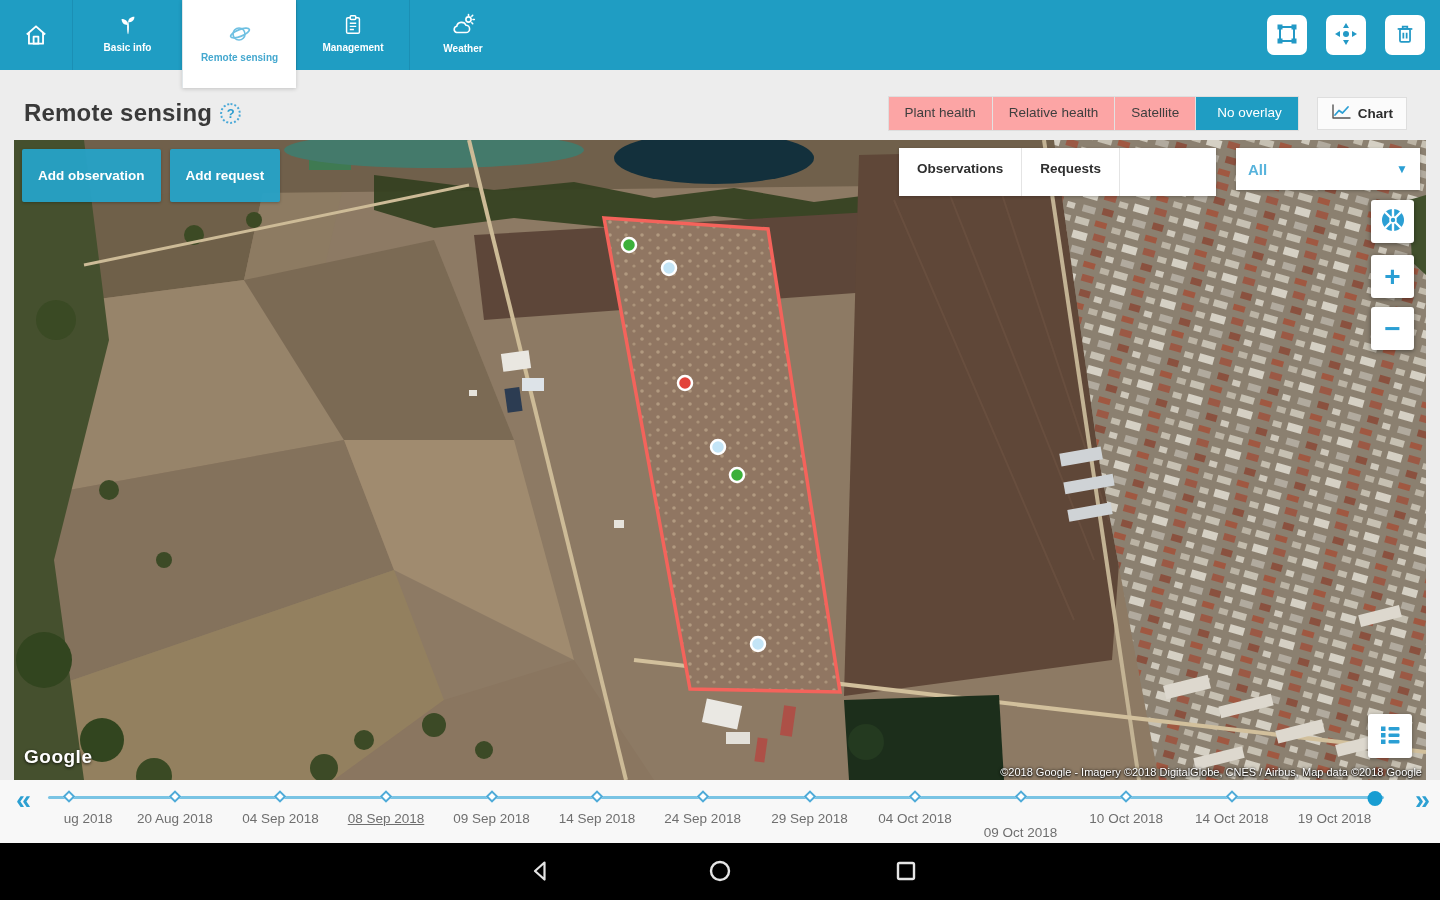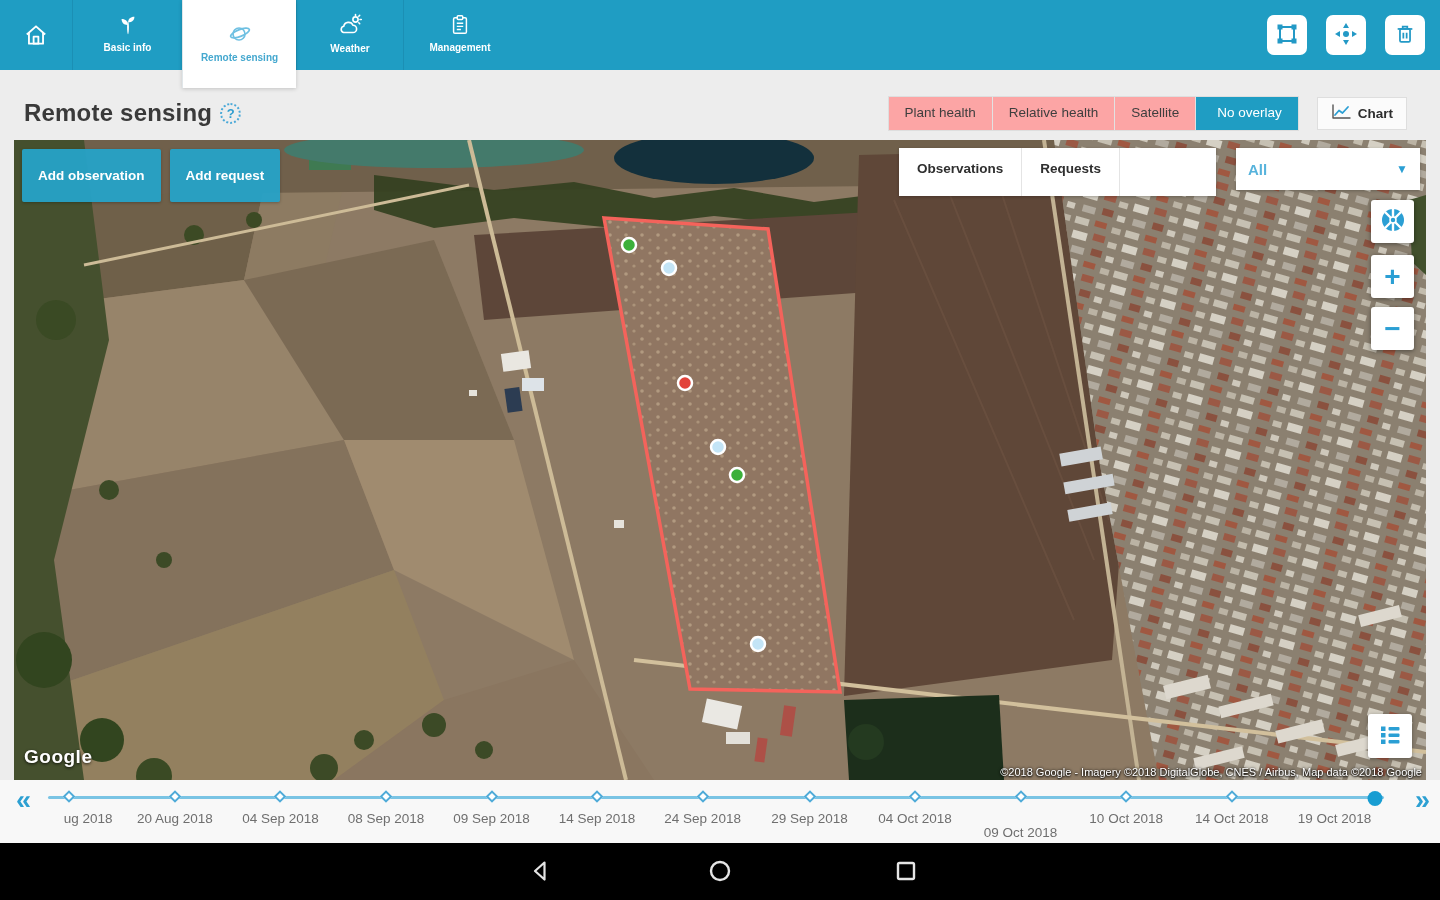--- a/index.html
+++ b/index.html
@@ -102,39 +102,39 @@
     </div>
     <div class="tab tab-remote tab--active">
       <span>
         <svg width="24" height="24" viewBox="0 0 24 24" fill="none" stroke="#6fc0e2" stroke-width="1.7">
           <circle cx="11" cy="12" r="6"></circle>
           <ellipse cx="12" cy="11" rx="10" ry="3.4" transform="rotate(-22 12 11)"></ellipse>
         </svg>
       </span>
       <span style="width:78px;">Remote sensing</span>
     </div>
+    <div class="tab tab-mgmt">
+      <span>
+        <svg width="22" height="22" viewBox="0 0 24 24" fill="none" stroke="#fff" stroke-width="1.6">
+          <rect x="5" y="4" width="14" height="17" rx="1.5"></rect>
+          <rect x="9" y="2" width="6" height="4" rx="1" fill="#1f9dc3"></rect>
+          <path d="M8.5 10 h7 M8.5 13.5 h7 M8.5 17 h4.5"></path>
+        </svg>
+      </span>
+      <span>Management</span>
+    </div>
     <div class="tab tab-weather">
       <span>
         <svg width="26" height="24" viewBox="0 0 26 24" fill="none" stroke="#fff" stroke-width="1.6" stroke-linecap="round">
           <circle cx="18.5" cy="6.5" r="2.6"></circle>
           <path d="M18.5 1.5 v1.2 M23 6.5 h1.3 M21.8 3.2 l0.9-0.9 M21.8 9.8 l0.9 0.9"></path>
           <path d="M6.5 19.5 h9.5 a3.6 3.6 0 0 0 0-7.2 a4.9 4.9 0 0 0-9.3 1 a3.2 3.2 0 0 0-0.2 6.2z"></path>
         </svg>
       </span>
       <span>Weather</span>
-    </div>
-    <div class="tab tab-mgmt">
-      <span>
-        <svg width="22" height="22" viewBox="0 0 24 24" fill="none" stroke="#fff" stroke-width="1.6">
-          <rect x="5" y="4" width="14" height="17" rx="1.5"></rect>
-          <rect x="9" y="2" width="6" height="4" rx="1" fill="#1f9dc3"></rect>
-          <path d="M8.5 10 h7 M8.5 13.5 h7 M8.5 17 h4.5"></path>
-        </svg>
-      </span>
-      <span>Management</span>
     </div>
 
     <div class="header-actions">
       <button class="hbtn">
         <span>
           <svg width="24" height="24" viewBox="0 0 24 24" fill="none" stroke="#2399c6" stroke-width="2">
             <rect x="5" y="5" width="14" height="14"></rect>
             <rect x="2.5" y="2.5" width="5" height="5" fill="#2399c6" stroke="none"></rect>
             <rect x="16.5" y="2.5" width="5" height="5" fill="#2399c6" stroke="none"></rect>
             <rect x="2.5" y="16.5" width="5" height="5" fill="#2399c6" stroke="none"></rect>
@@ -356,21 +356,21 @@
     <span class="tl-chevron tl-prev">«</span>
     <div class="tl-slider" id="tl-slider">
       <div class="tl-line"></div>
     <div class="tl-diamond" style="left: 1.6%;"></div>
         <div class="tl-label" style="left: 3%;">ug 2018</div>
         <div class="tl-diamond" style="left: 9.5%;"></div>
         <div class="tl-label" style="left: 9.5%;">20 Aug 2018</div>
         <div class="tl-diamond" style="left: 17.4%;"></div>
         <div class="tl-label" style="left: 17.4%;">04 Sep 2018</div>
         <div class="tl-diamond" style="left: 25.3%;"></div>
-        <div class="tl-label" style="left: 25.3%;">08 Sep 2018</div>
+        <div class="tl-label" style="left: 25.3%; text-decoration: underline;">08 Sep 2018</div>
         <div class="tl-diamond" style="left: 33.2%;"></div>
         <div class="tl-label" style="left: 33.2%;">09 Sep 2018</div>
         <div class="tl-diamond" style="left: 41.1%;"></div>
         <div class="tl-label" style="left: 41.1%;">14 Sep 2018</div>
         <div class="tl-diamond" style="left: 49%;"></div>
         <div class="tl-label" style="left: 49%;">24 Sep 2018</div>
         <div class="tl-diamond" style="left: 57%;"></div>
         <div class="tl-label" style="left: 57%;">29 Sep 2018</div>
         <div class="tl-diamond" style="left: 64.9%;"></div>
         <div class="tl-label" style="left: 64.9%;">04 Oct 2018</div>

